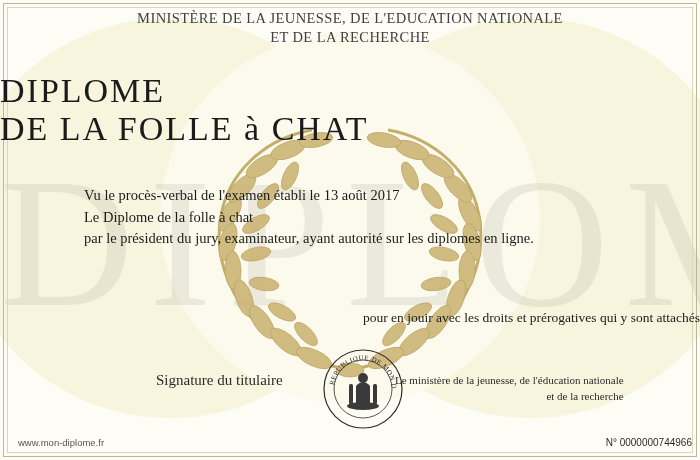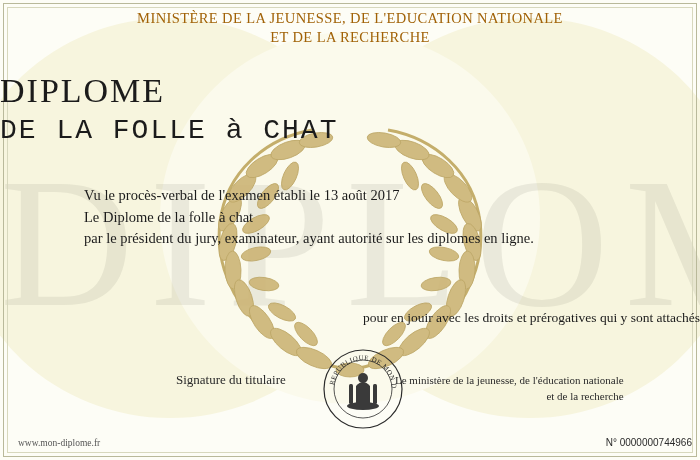--- a/index.html
+++ b/index.html
@@ -96,45 +96,43 @@
   .ministry {
     position: absolute;
     top: 10px;
     left: 0;
     right: 0;
     text-align: center;
     font-size: 14.5px;
     letter-spacing: 0.4px;
     font-variant: small-caps;
     text-transform: uppercase;
-    color: #a16207;
+    color: #404040;
   }
   .ministry .line2 {
     display: block;
     margin-top: 2px;
   }
   .title {
     position: absolute;
     top: 72px;
     left: 0;
     right: 0;
     text-align: left;
     color: #1b1b1b;
   }
   .title .l1 {
     display: block;
     font-size: 34px;
     letter-spacing: 2px;
   }
   .title .l2 {
     display: block;
-    font-size: 28px;
+    font-size: 34px;
     letter-spacing: 2px;
-    margin-top: 5px;
-    font-family: Liberation Mono, monospace;
   }
   .body-text {
     position: absolute;
     top: 185px;
     left: 62px;
     width: 560px;
     font-size: 14.5px;
     line-height: 21.5px;
     color: #1b1b1b;
     margin-left: 22px;
@@ -147,22 +145,22 @@
     top: 310px;
     left: 0;
     right: 0;
     text-align: right;
     font-size: 13.5px;
     color: #1b1b1b;
   }
   .sig-left {
     position: absolute;
     top: 372px;
-    left: 176px;
-    font-size: 13px;
+    left: 156px;
+    font-size: 15px;
     color: #2a2a2a;
     text-align: center;
   }
   .sig-right {
     position: absolute;
     top: 372px;
     left: 395px;
     font-size: 11px;
     line-height: 16px;
     color: #2a2a2a;
@@ -174,21 +172,21 @@
     top: 348px;
     width: 82px;
     height: 82px;
   }
   .footer-left {
     position: absolute;
     left: 18px;
     bottom: 12px;
     font-size: 9.5px;
     color: #555;
-    font-family: Liberation Serif, serif;
+    font-family: Liberation Sans, sans-serif;
   }
   .footer-right {
     position: absolute;
     right: 8px;
     bottom: 12px;
     font-size: 10px;
     color: #2a2a2a;
     font-family: "Liberation Sans", sans-serif;
   }
 </style>

